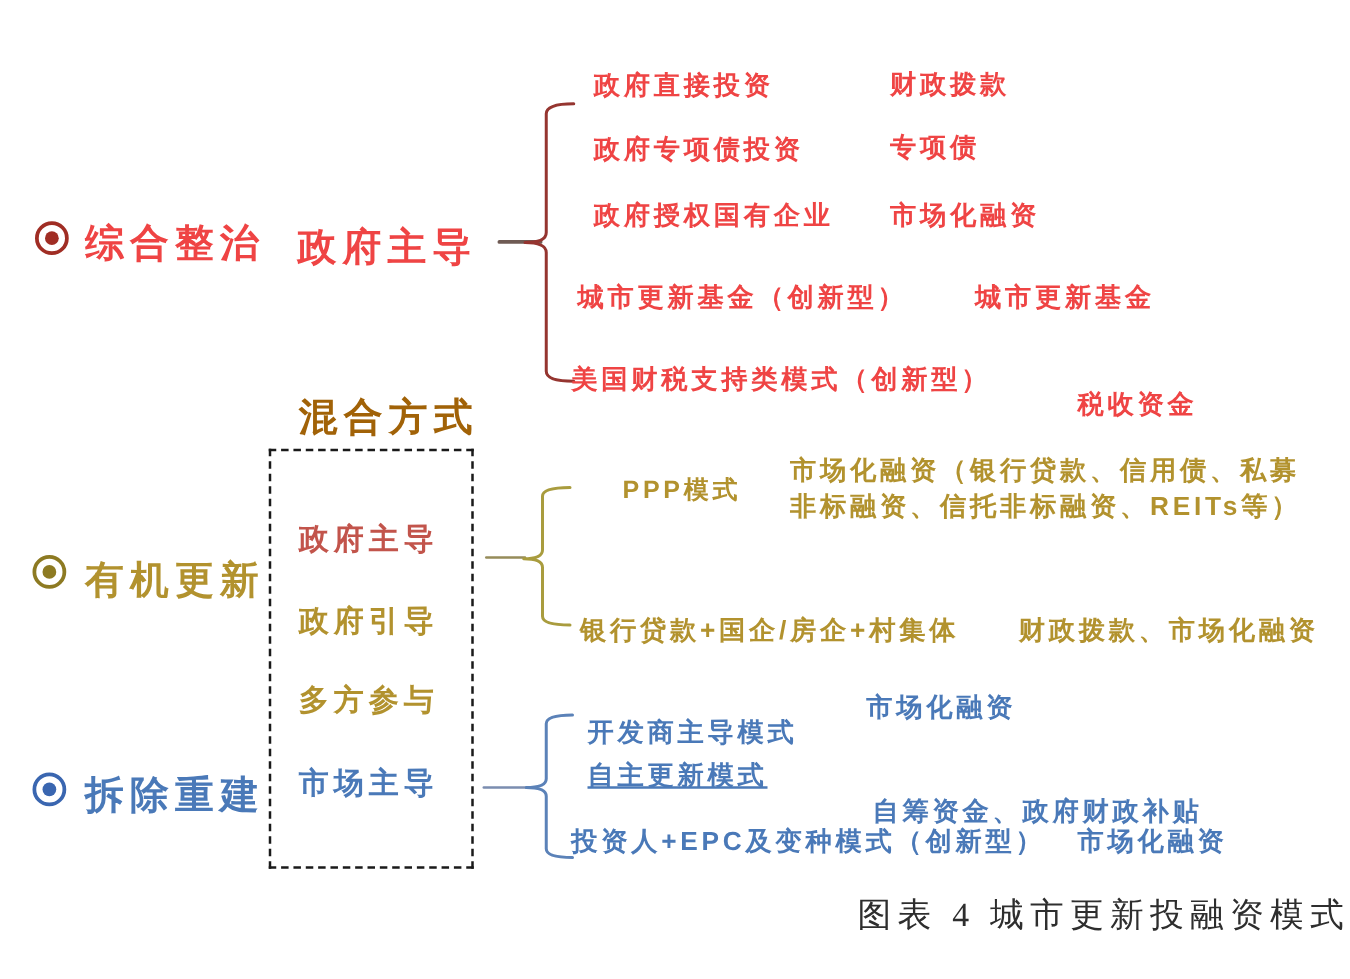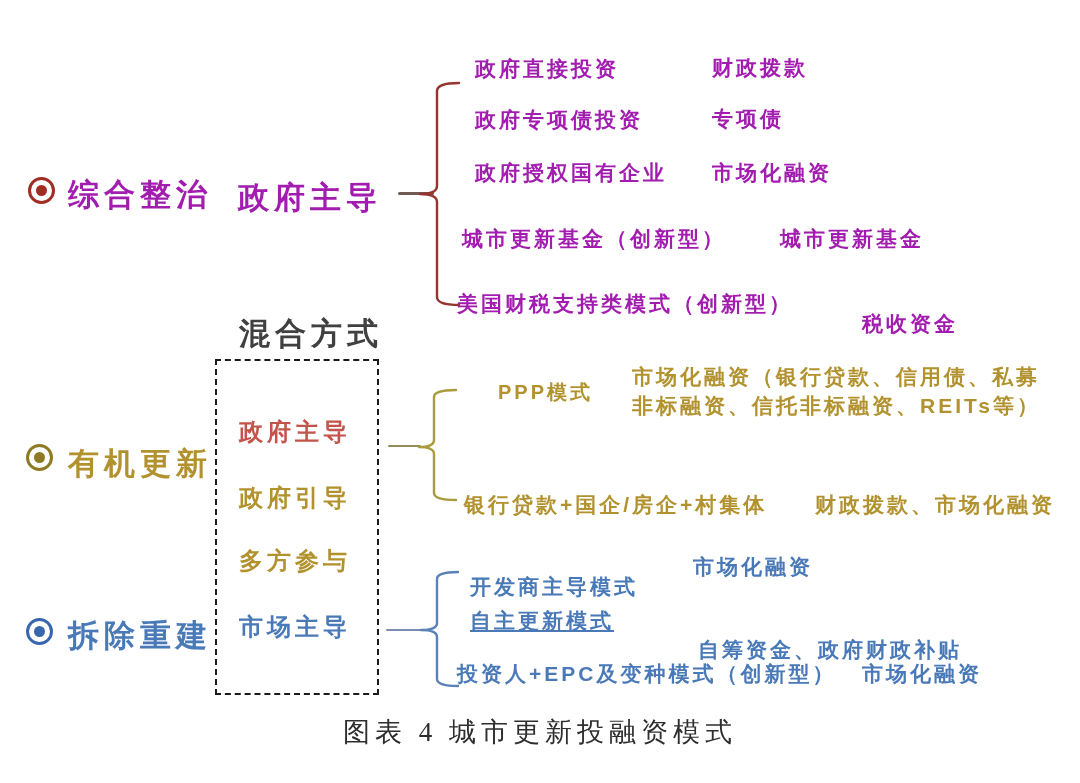--- a/index.html
+++ b/index.html
@@ -4,42 +4,42 @@
 <style>
   html,body{margin:0;padding:0;background:#ffffff;}
   .canvas{
     position:relative;width:1080px;height:783px;background:#ffffff;overflow:hidden;
     font-family:"Liberation Sans",sans-serif;
   }
   .txt{position:absolute;font-weight:bold;white-space:nowrap;line-height:1.1;}
   .h{font-size:31px;letter-spacing:5px;}
   .item{font-size:21px;letter-spacing:3px;}
   .box-item{font-size:24px;letter-spacing:4px;}
-  .red{color:#a21caf;}
+  .red{color:#ef4444;}
   .boxred{color:#c2544b;}
   .gold{color:#b2922e;}
   .blue{color:#4a79b8;}
-  .black{color:#404040;}
+  .black{color:#a16207;}
   .bullet{
     position:absolute;width:21px;height:21px;border-radius:50%;
     border:3px solid;display:flex;align-items:center;justify-content:center;
   }
   .bullet::after{content:"";width:11px;height:11px;border-radius:50%;background:currentColor;}
   .g-red{color:#a02d24;}
   .g-gold{color:#8d7a22;}
   .g-blue{color:#3a66b0;}
   .hline{position:absolute;height:3px;border-radius:2px;}
   .brace{position:absolute;}
   .brace path{fill:none;stroke-width:2.4;stroke-linecap:round;stroke-linejoin:round;}
   .dashed-box{
     position:absolute;left:215px;top:359px;width:160px;height:332px;
     border:2px dashed #1a1a1a;background:transparent;
   }
   .caption{
-    position:absolute;left:0;top:714px;width:1080px;text-align:center;
+    position:absolute;left:0;top:714px;width:1080px;text-align:right;
     font-family:"Liberation Serif",serif;font-size:27px;letter-spacing:5px;color:#2e2e2e;
   }
 </style>
 </head>
 <body>
 
 <div class="canvas">
 
   <div class="bullet g-red" style="left:28px;top:177px;"></div>
   <div class="txt h red" style="left:68px;top:178px;">综合整治</div>

